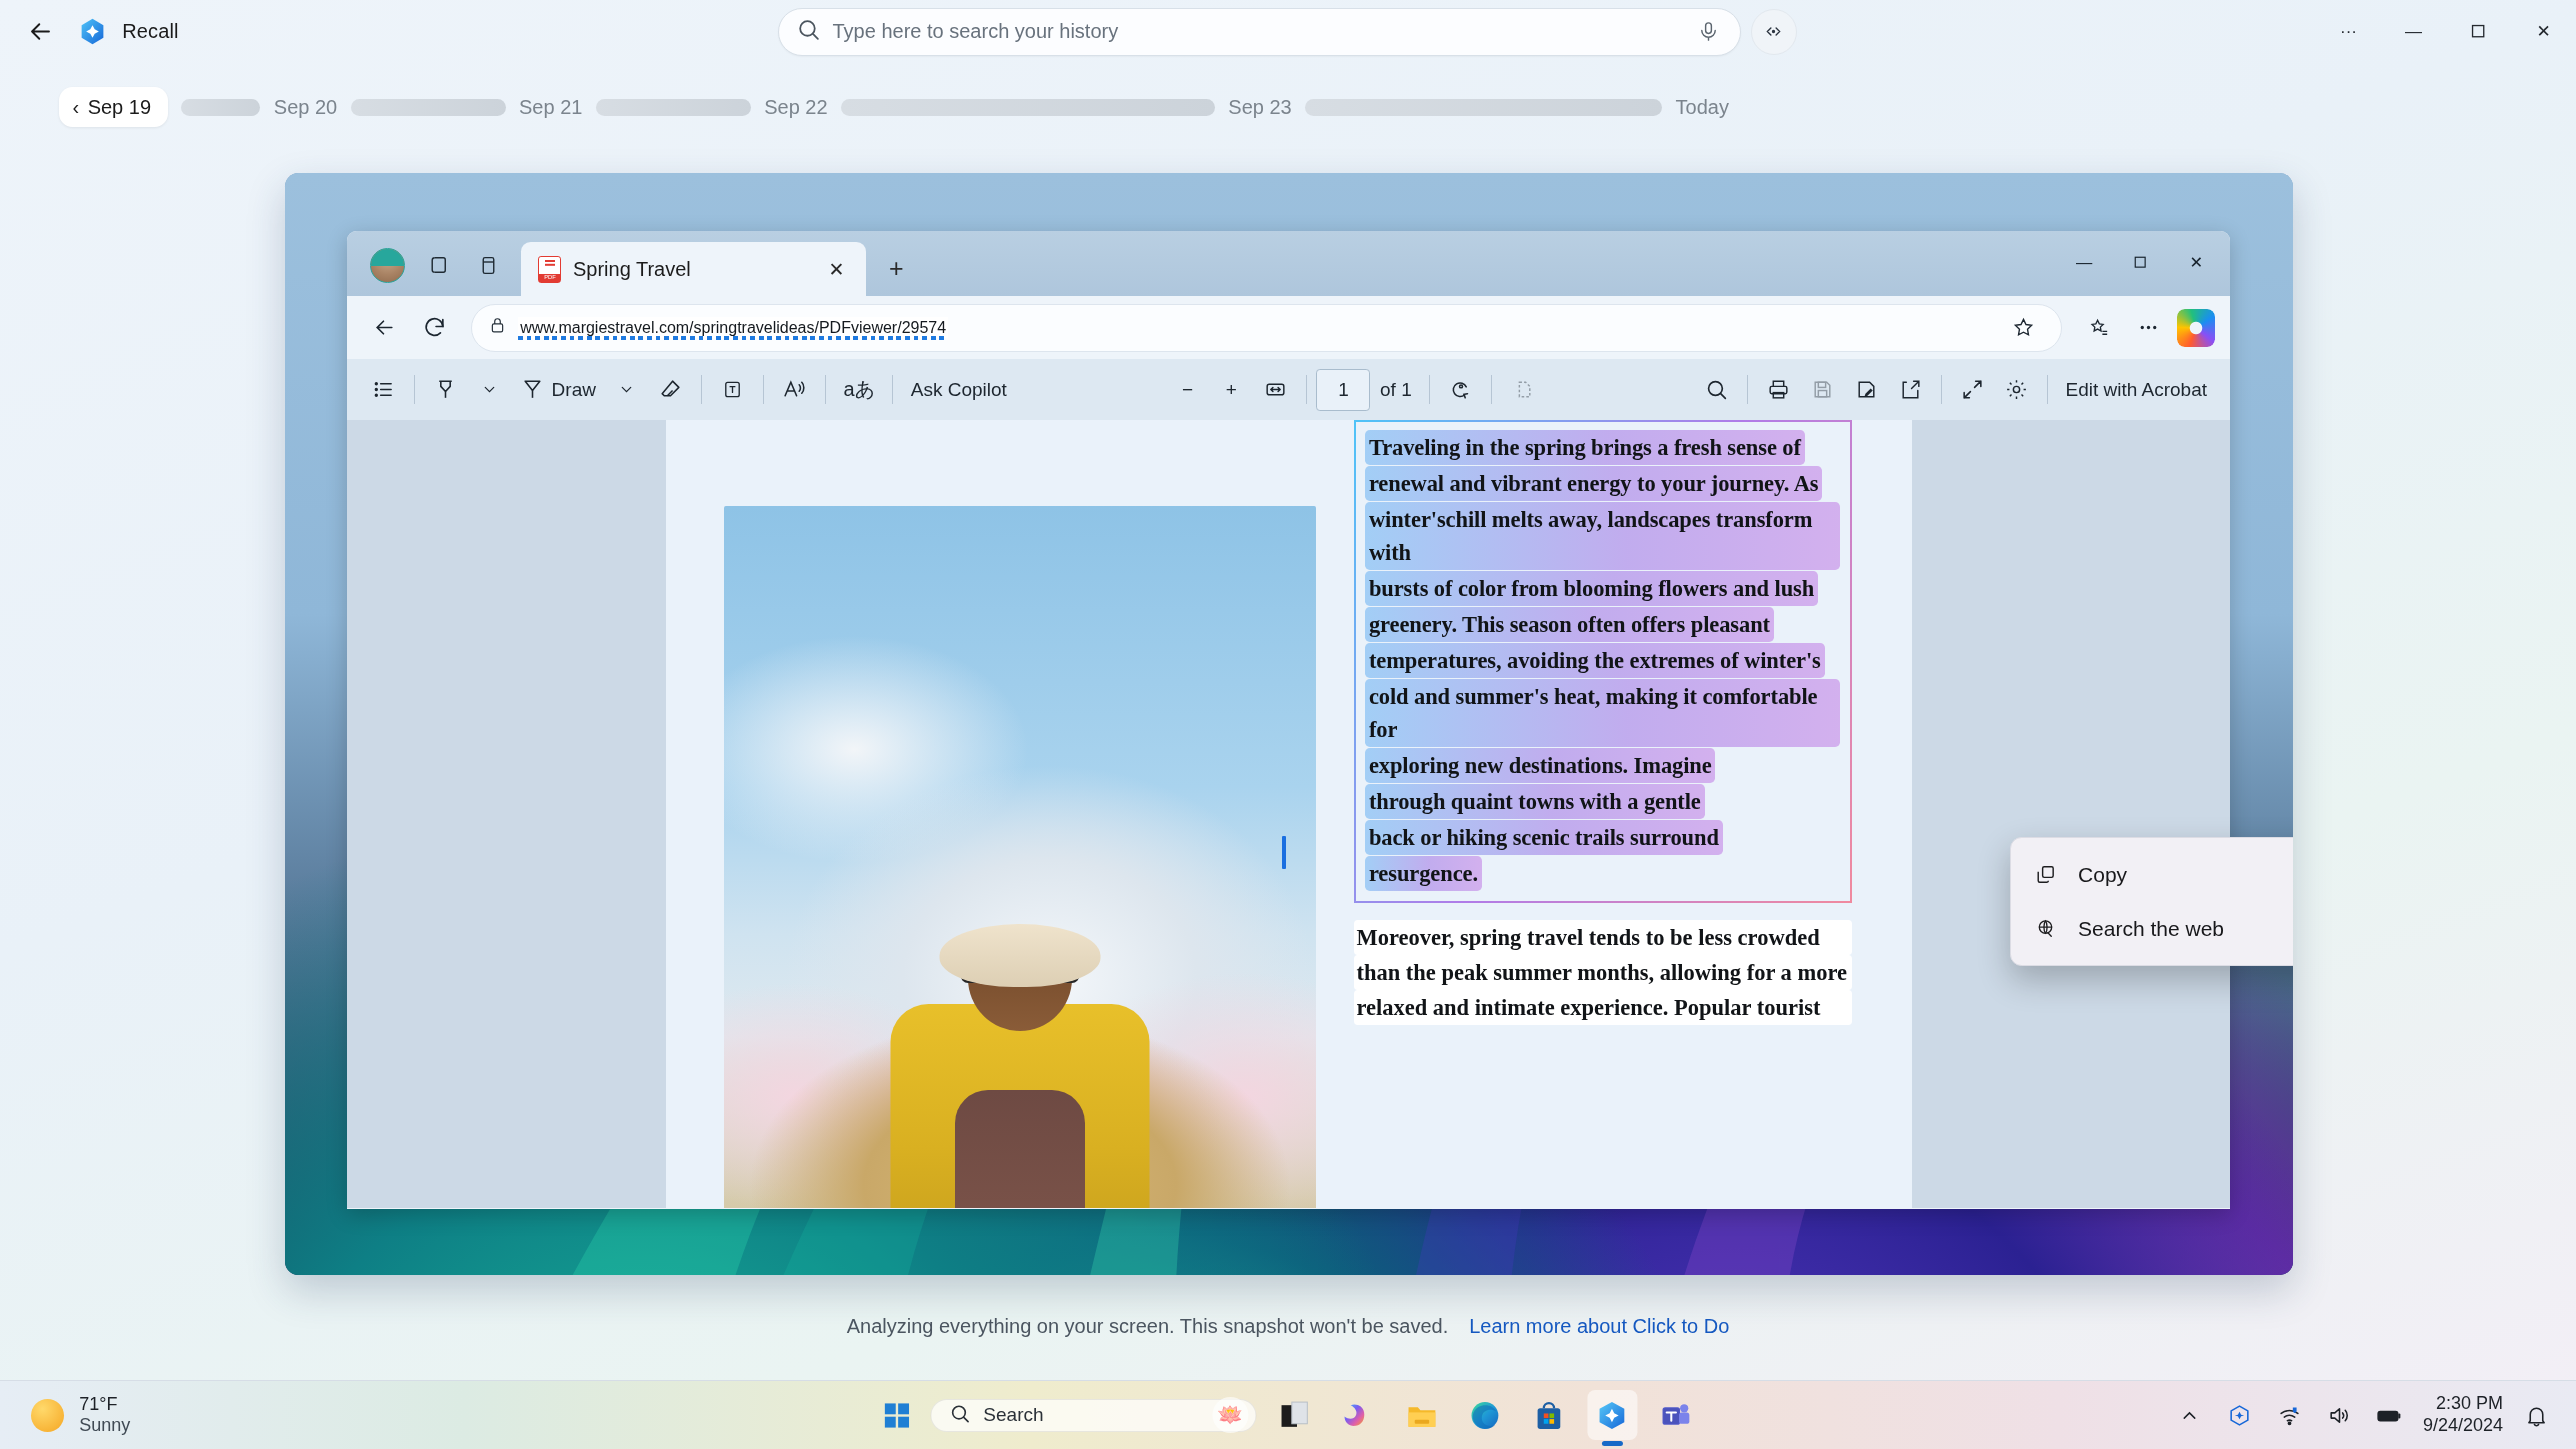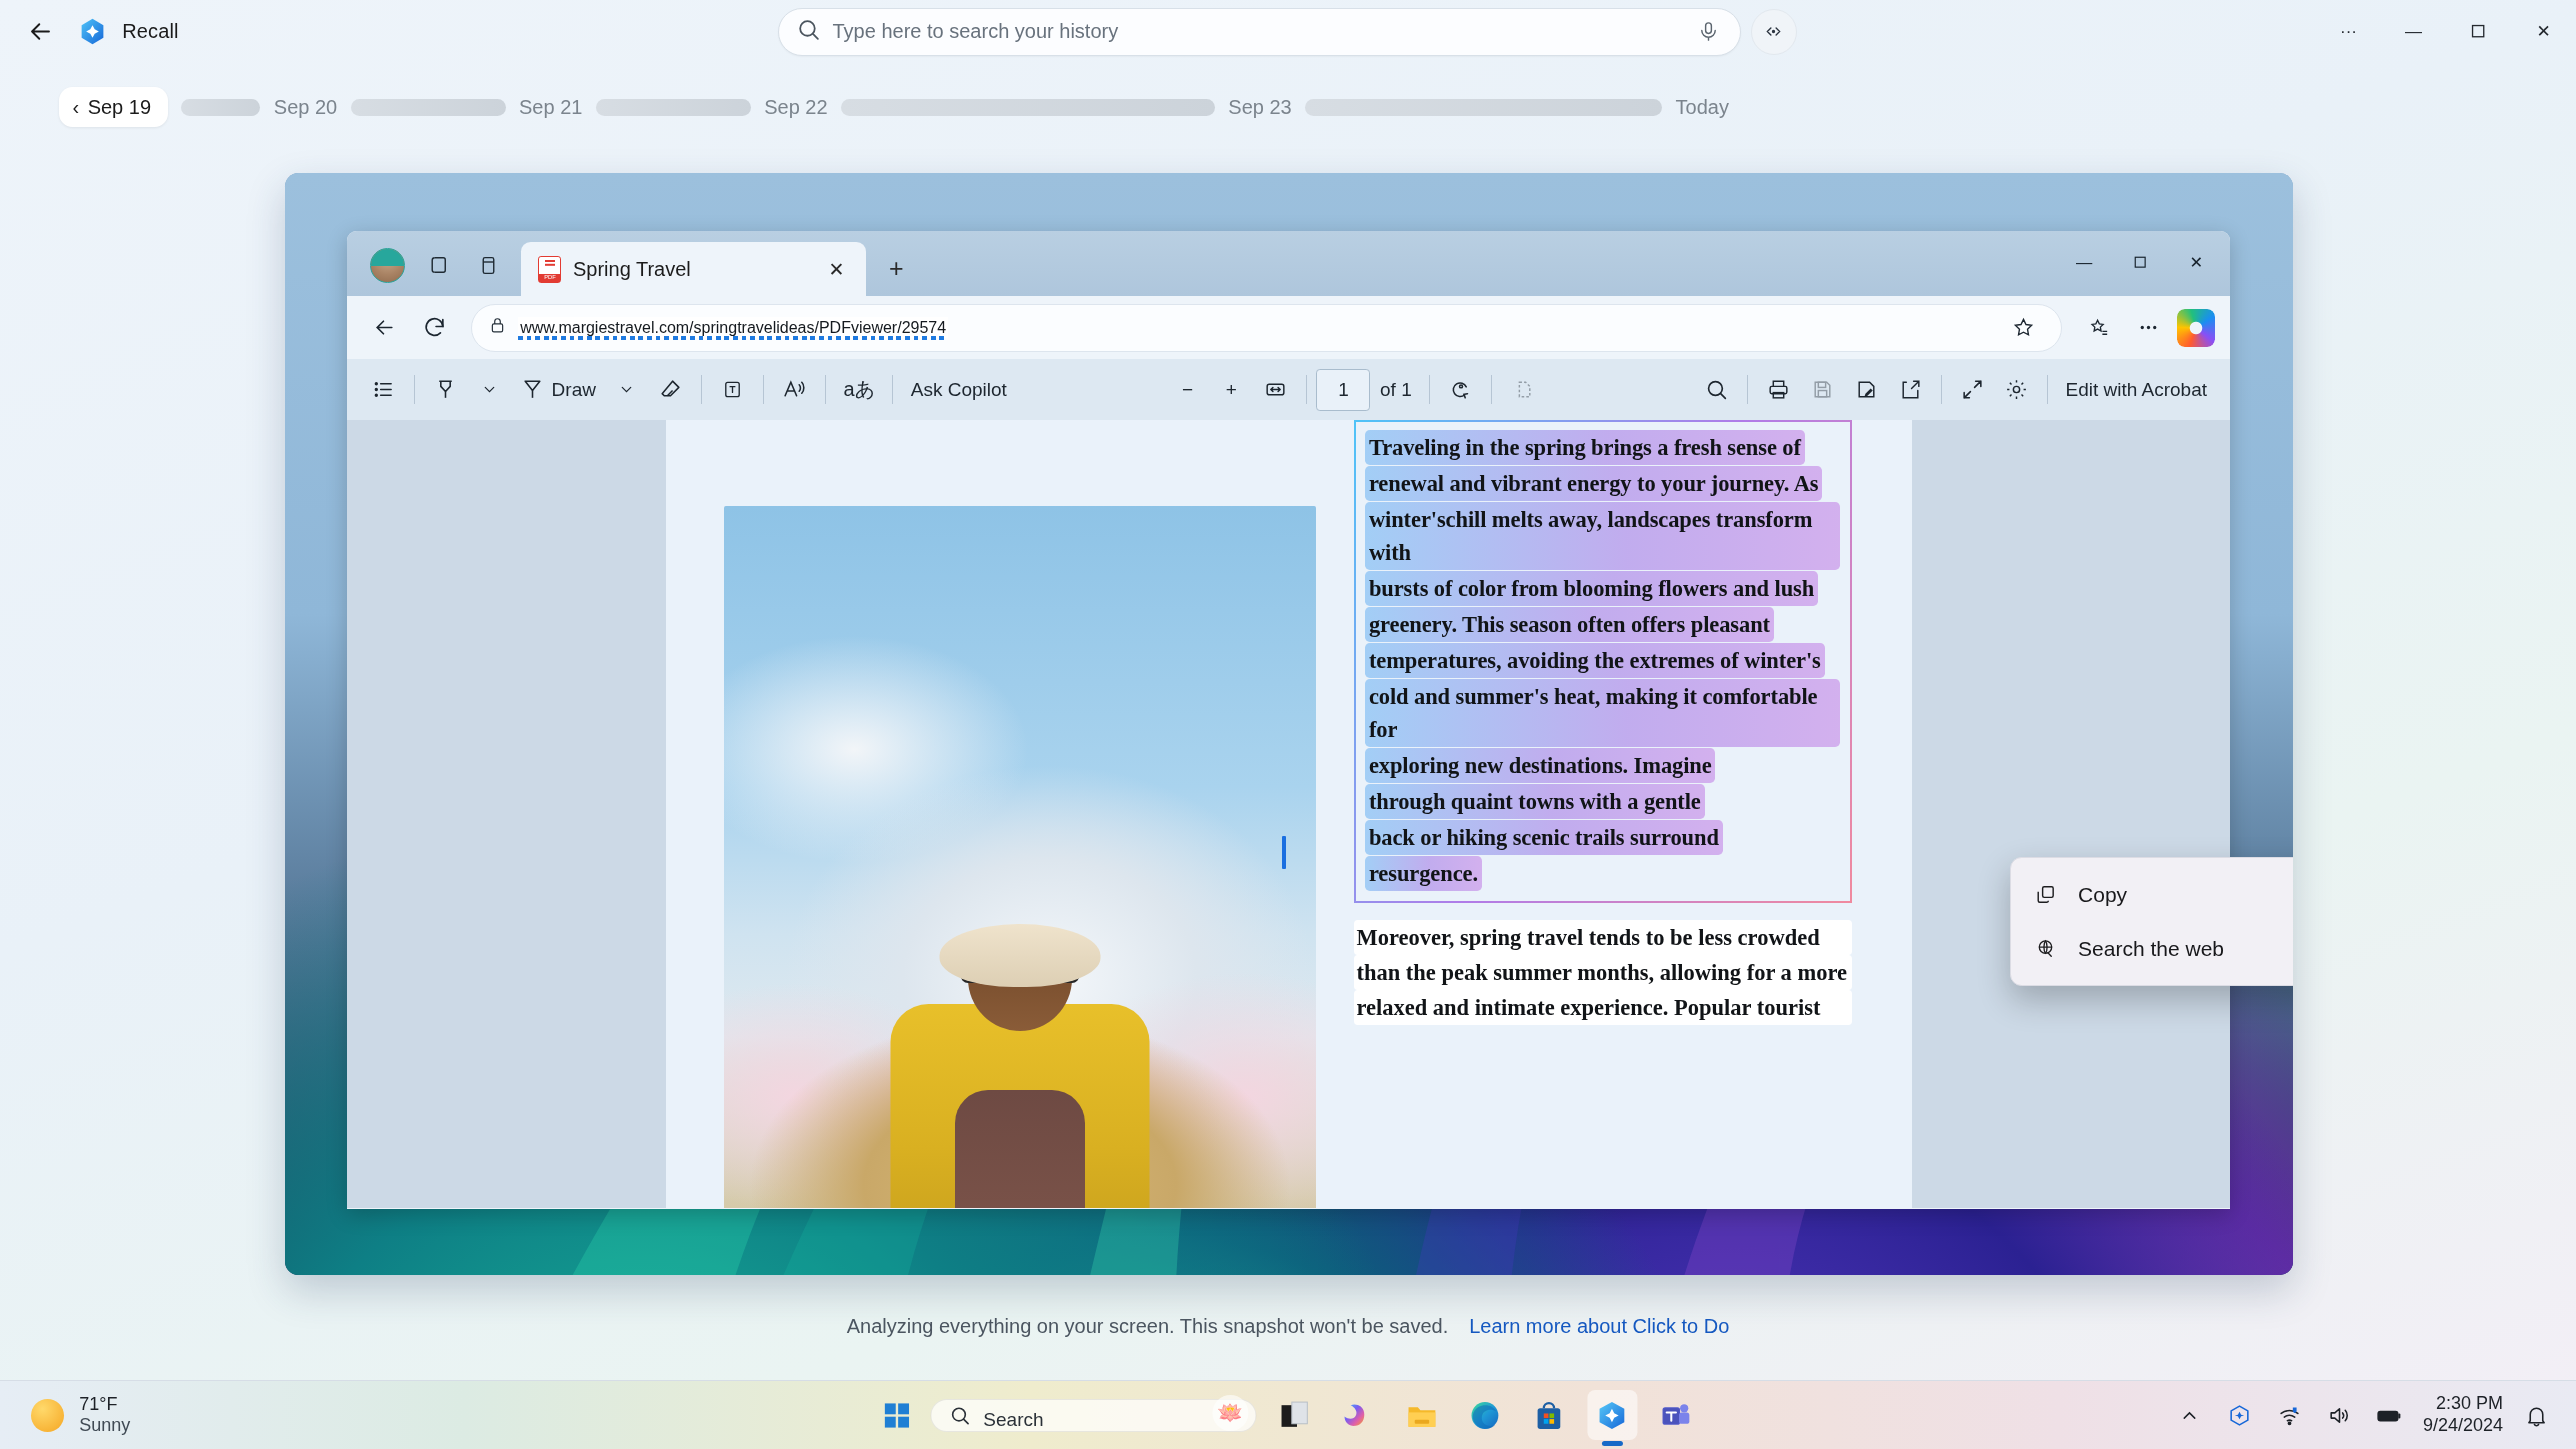--- a/index.html
+++ b/index.html
@@ -272,21 +272,21 @@
   .plain-block { margin-top: 17px; }
   .plain-block .line { display:block; background:#fff; border-radius:3.8px; padding:1px 2.9px;font-family:Liberation Serif, serif; }
 
   .caret {
     position: absolute; left: 997px; top: 663px; width: 3.8px; height: 33px;
     background: #1b6fe0; border-radius: 1px;
   }
 
   
   .ctxmenu {
-    position: absolute; left: 1725px; top: 684px; width: 383px;
+    position: absolute; left: 1725px; top: 664px; width: 383px;
     background: #f2f0f5; border: 1px solid #dcdce4; border-radius: 11.5px;
     box-shadow: 0 13.4px 33px rgba(0,0,0,.24); padding: 9.6px 5.8px; z-index: 40;
   }
   .ctxitem {
     height: 54px; display: flex; align-items: center; gap: 19px;
     padding: 0 15.3px; border-radius: 6.7px; cursor: pointer;
   }
   .ctx-ico { width: 27px; display: flex; align-items: center; justify-content: center; color:#1d1d1f; }
   .ctx-label { flex: 1; font-size: 21px; color: #18181b; }
 
@@ -307,21 +307,21 @@
   .weather { display: flex; align-items: center; gap: 15.3px; margin-left: 31px; cursor: pointer; }
   .sun { width: 33px; height: 33px; border-radius: 50%;
          background: radial-gradient(circle at 35% 30%, #ffd96b, #f5a623); }
   .weather-txt { line-height: 1.18; }
   .weather-txt .t { font-size: 18px; color: #1d2127; }
   .weather-txt .s { font-size: 18px; color: #404a54; }
   .tb-center { position: absolute; left: 50%; transform: translateX(-50%); display: flex; align-items: center; gap: 13.4px; }
   .start-btn { width: 42px; height: 42px; display:flex;align-items:center;justify-content:center;cursor:pointer; }
   .tb-search {
     width: 326px; height: 33px; border-radius: 23px; background: rgba(255,255,255,.72);
-    border: 1px solid rgba(0,0,0,.08); display: flex; align-items: flex-end;
+    border: 1px solid rgba(0,0,0,.08); display: flex; align-items: center;
     padding: 0 7.7px 0 17px; gap: 11.5px; cursor: text;
   }
   .tb-search .lbl { flex: 1; font-size: 19px; color: #2b3138; }
   .lotus {
     width: 36px; height: 36px; border-radius: 50%; background: rgba(255,255,255,.6);
     display:flex; align-items:center; justify-content:center; font-size: 21px;
   }
   .tb-app {
     width: 50px; height: 50px; border-radius: 7.7px; display: flex; align-items: center;
     justify-content: center; cursor: pointer; position: relative;

